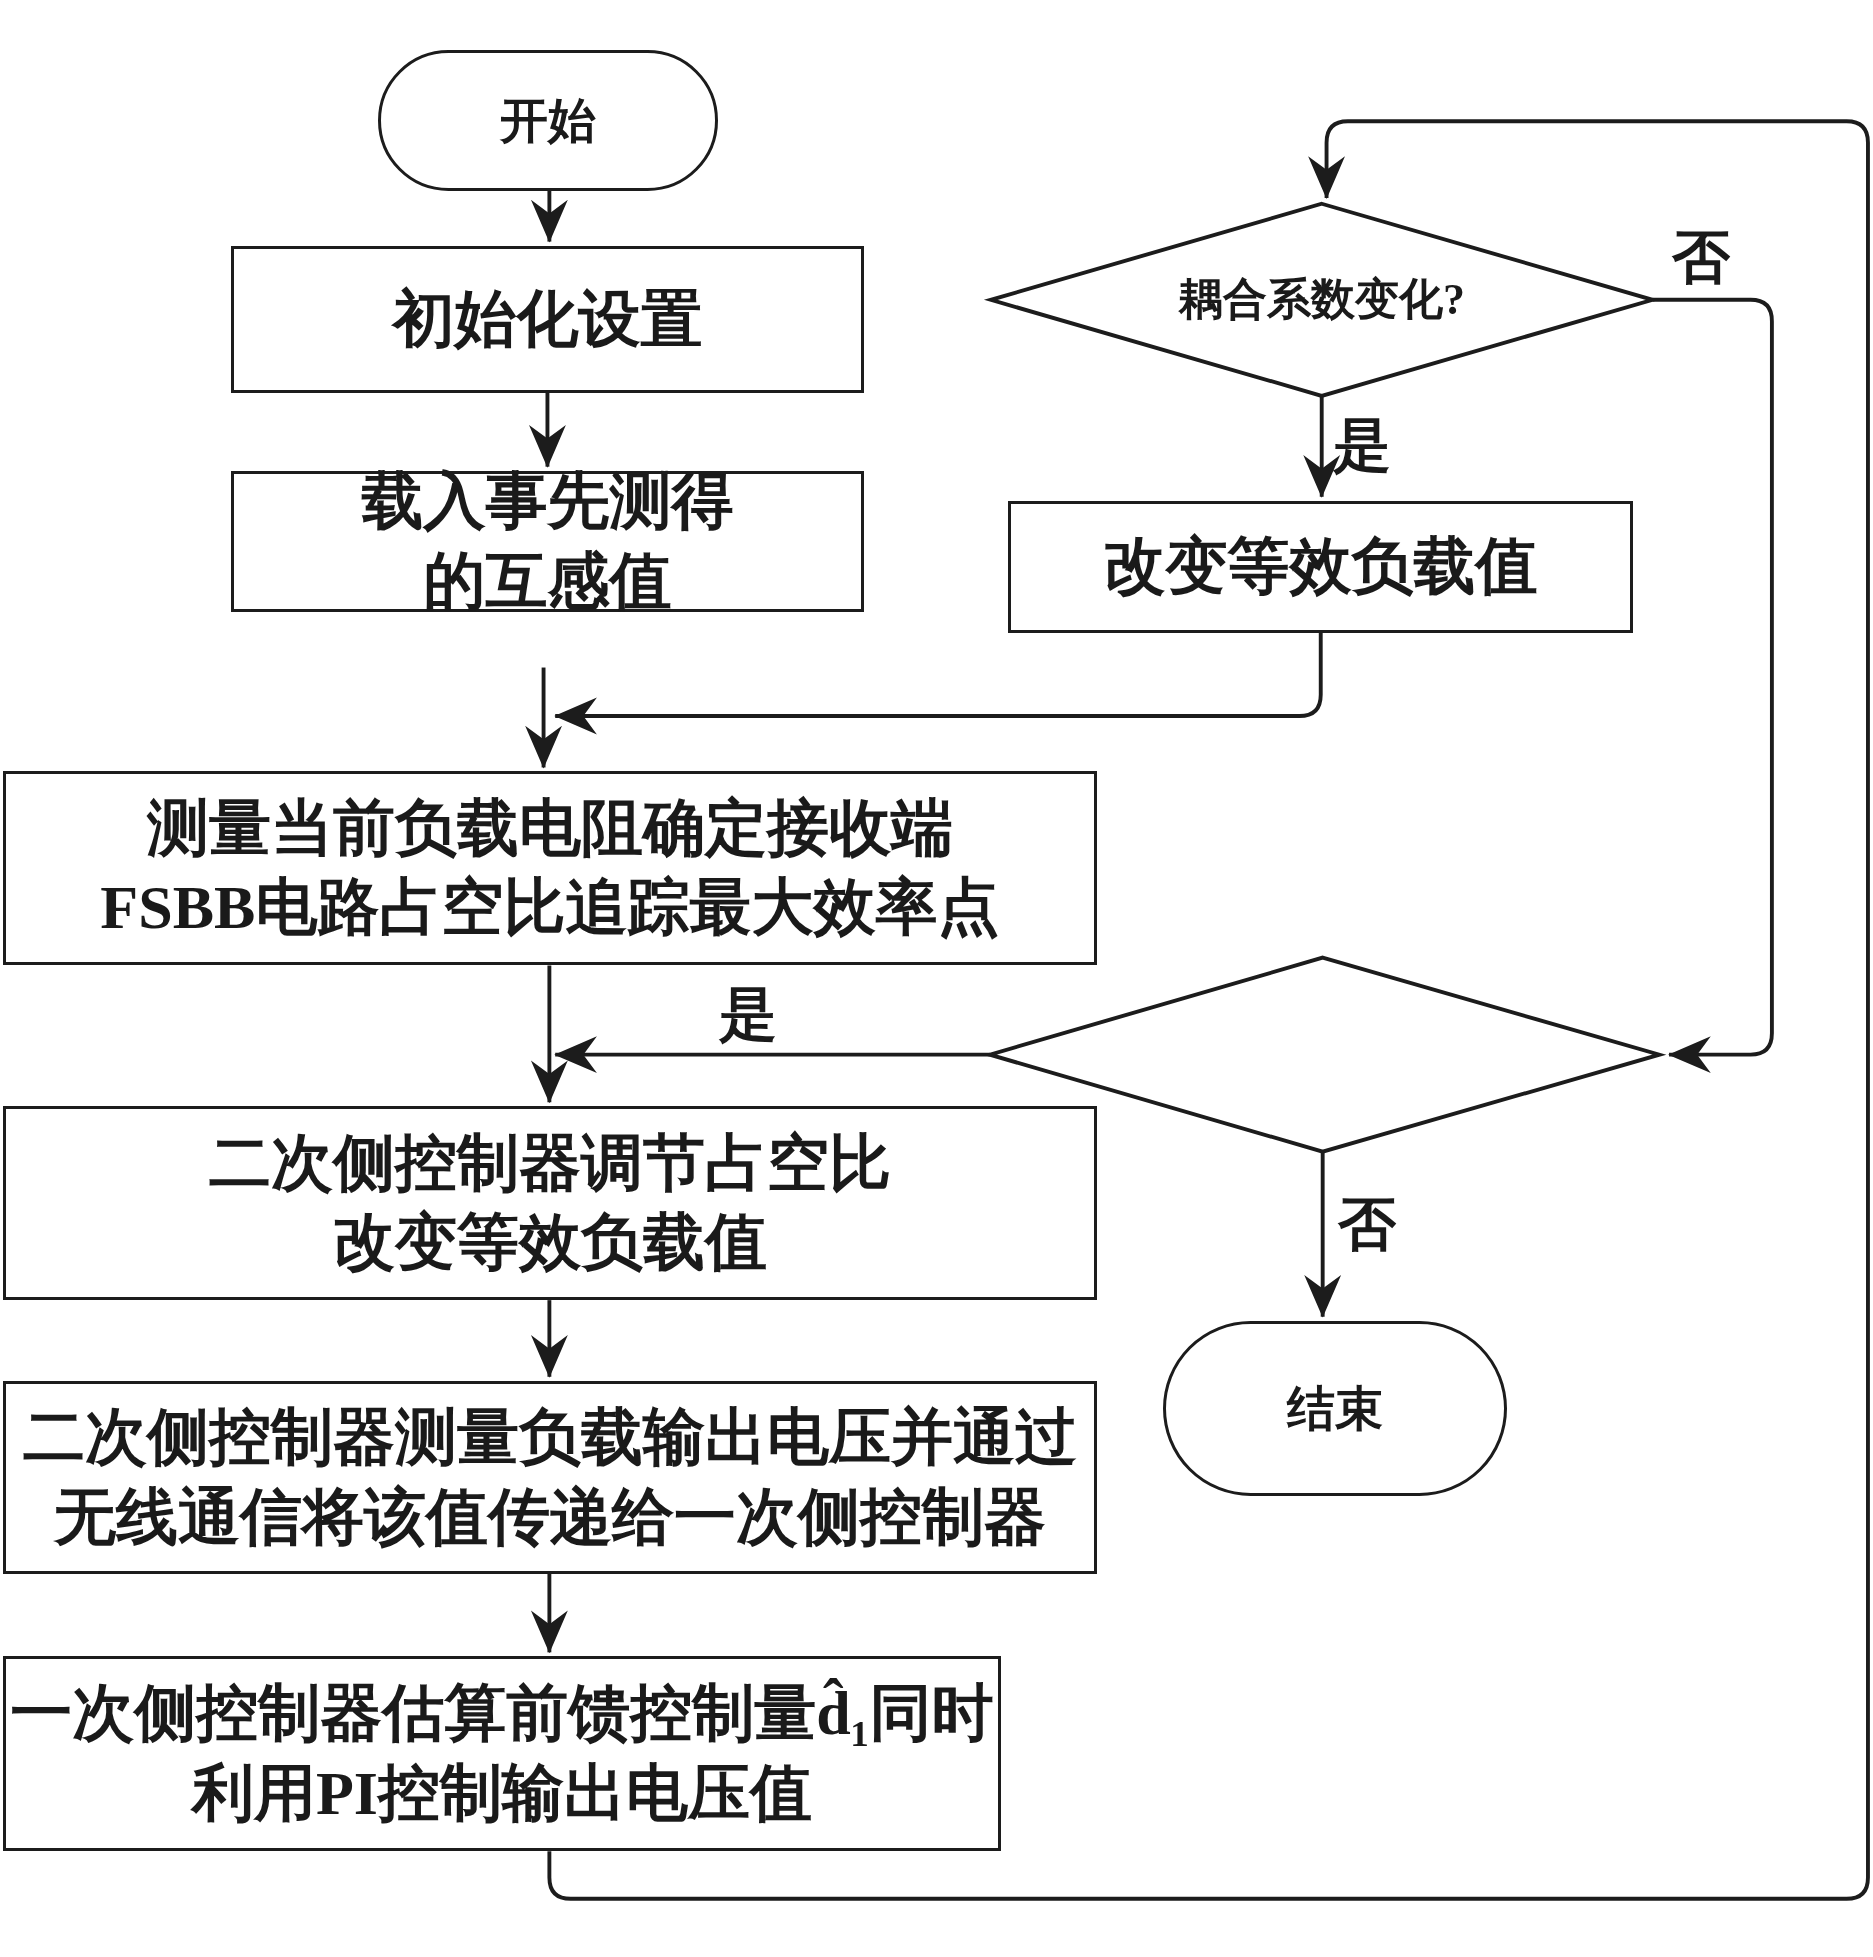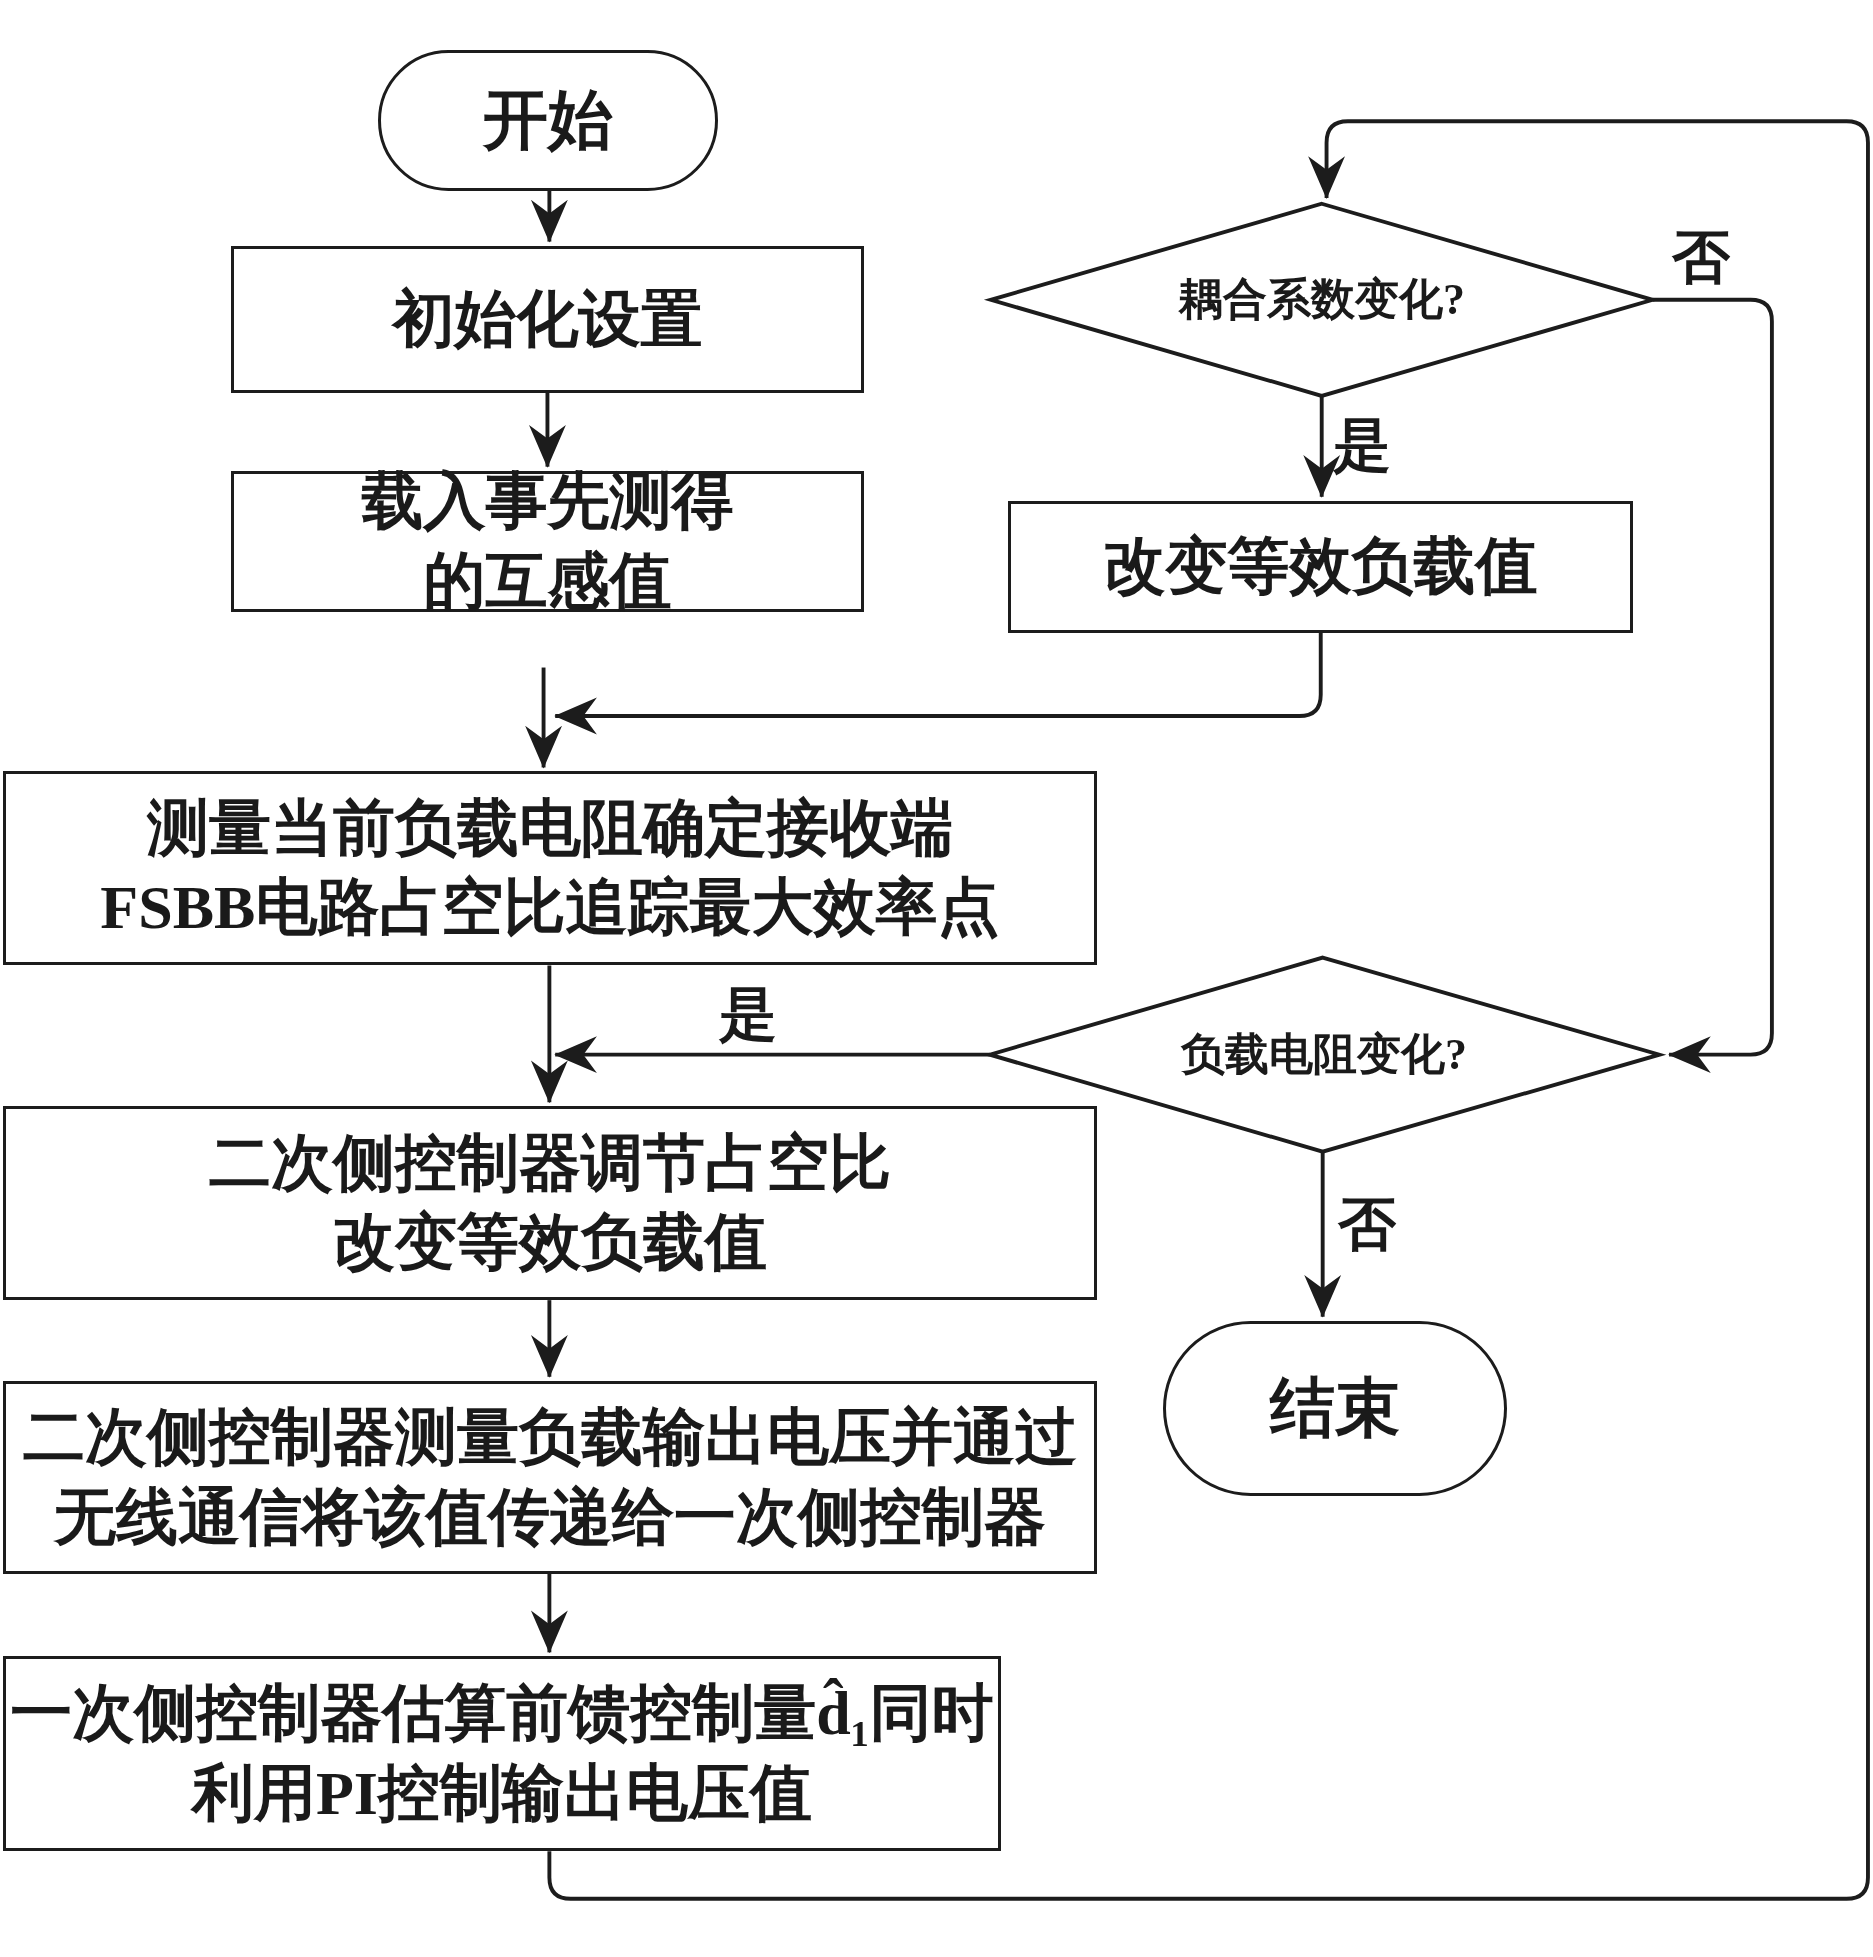--- a/index.html
+++ b/index.html
@@ -12,21 +12,21 @@
     font-weight:700;
     overflow:hidden;
   }
   svg.layer{position:absolute;left:0;top:0;width:1874px;height:1957px;}
   .node{
     position:absolute;box-sizing:border-box;
     border:3.9px solid #1c1c1c;background:#ffffff;
     display:flex;flex-direction:column;align-items:center;justify-content:center;
     text-align:center;font-size:62px;line-height:1.28;white-space:nowrap;
   }
-  .terminal{border-radius:107px;font-size:65px;}
+  .terminal{border-radius:107px;font-size:48px;}
   .dlabel{
     position:absolute;transform:translate(-50%,-50%);
     font-size:44px;white-space:nowrap;
   }
   .elabel{
     position:absolute;transform:translate(-50%,-50%);
     font-size:58px;white-space:nowrap;
   }
 </style>
 </head>
@@ -104,21 +104,20 @@
   <div class="node" style="left:2.9px;top:1656px;width:998px;height:195px;">
     <span>一次侧控制器估算前馈控制量d̂₁同时</span>
     <span>利用PI控制输出电压值</span>
   </div>
 
   <div class="node terminal" style="left:1163px;top:1321px;width:344px;height:175px;">
     <span>结束</span>
   </div>
 
   <div class="dlabel" style="left:1322px;top:299px;">耦合系数变化?</div>
-  <div class="dlabel" style="left:1324px;top:1054px;">负载电阻变化?</div>
 
   <div class="elabel" style="left:1701px;top:258px;">否</div>
   <div class="elabel" style="left:1362px;top:446px;">是</div>
   <div class="elabel" style="left:748px;top:1015px;">是</div>
   <div class="elabel" style="left:1367px;top:1225px;">否</div>
 
 </div>
 
 
 </body></html>

